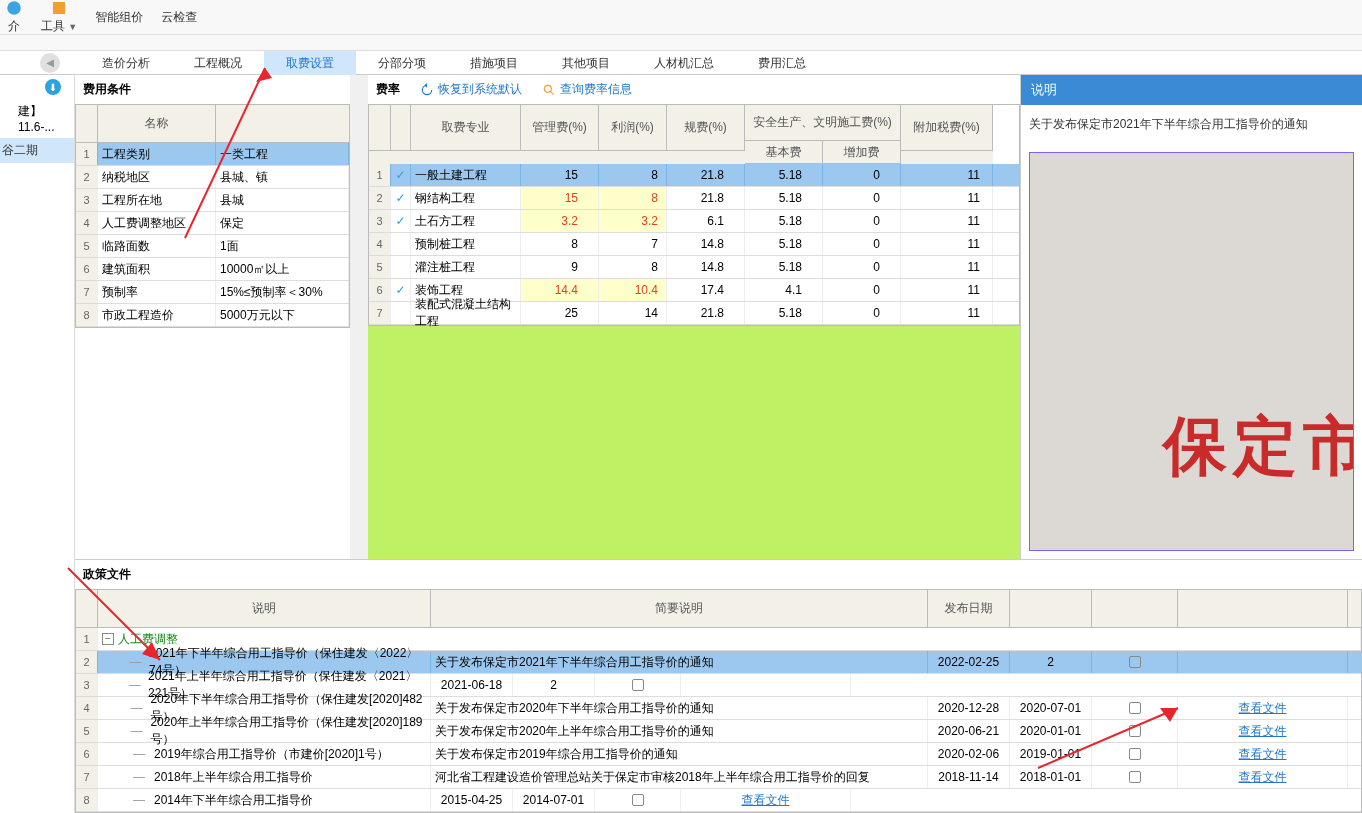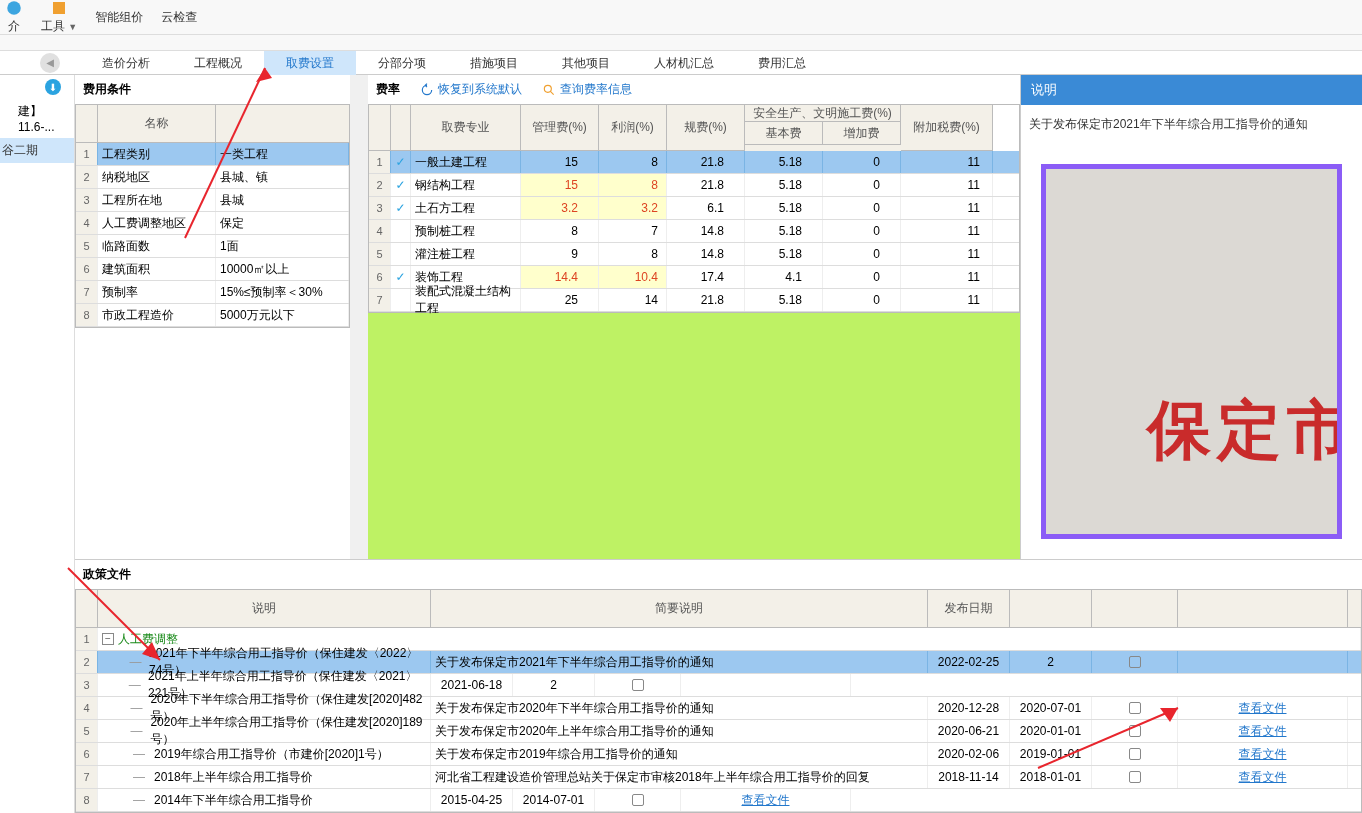--- a/index.html
+++ b/index.html
@@ -44,21 +44,21 @@
 .rg .cn2{width:68px;justify-content:flex-end;padding-right:8px}
 .rg .cn3{width:92px;justify-content:flex-end;padding-right:12px}
 .rg .rd{color:#d42}
 .rg .yl{background:#ffffcc}
 .rg .gh2{display:flex;background:#f3f0e8}
 .rg .gh2 .c{border-right:1px solid #bbb;border-bottom:1px solid #bbb;padding:5px 4px;text-align:center;color:#555;justify-content:center;display:flex;align-items:center}
 .gh2row{display:flex}
 .rightpanel{width:342px;border-left:1px solid #ccc;background:#fff;display:flex;flex-direction:column}
 .rt{background:#3a8ad6;color:#fff;padding:6px 10px;font-size:13px}
 .rtxt{padding:10px 8px;color:#333;line-height:1.6}
-.rimg{flex:1;margin:20px;background:#dcd9d4;display:flex;align-items:flex-end;justify-content:flex-end;overflow:hidden;border:5px solid #8b5cf6;position:relative}
+.rimg{flex:1;margin:8px;background:#dcd9d4;display:flex;align-items:flex-end;justify-content:flex-end;overflow:hidden;border:1px solid #8b5cf6;position:relative}
 .rimg .big{font-size:64px;color:#c92b2b;font-family:SimSun,serif;font-weight:bold;position:absolute;right:-20px;bottom:60px;letter-spacing:6px}
 .lower{background:#fff;flex:1;display:flex;flex-direction:column}
 .lower .hdr{border-top:1px solid #ccc}
 .dg .c0{width:22px;justify-content:center;background:#f3f0e8;color:#666;font-size:11px}
 .dg .c1{width:333px}
 .dg .c2{width:497px}
 .dg .c3{width:82px;justify-content:center}
 .dg .c4{width:82px;justify-content:center}
 .dg .c5{width:86px;justify-content:center}
 .dg .c6{width:170px;justify-content:center}
@@ -192,21 +192,21 @@
             <div class="gh2row">
               <div class="gh2" style="flex-direction:column">
                 <div style="display:flex">
                   <div class="c c0" style="height:46px"></div>
                   <div class="c cchk" style="height:46px"></div>
                   <div class="c c1" style="height:46px">取费专业</div>
                   <div class="c cn" style="height:46px">管理费(%)</div>
                   <div class="c cn2" style="height:46px">利润(%)</div>
                   <div class="c cn" style="height:46px">规费(%)</div>
                   <div style="display:flex;flex-direction:column">
-                    <div class="c" style="width:156px;height:17px">安全生产、文明施工费(%)</div>
+                    <div class="c" style="width:156px;height:36px">安全生产、文明施工费(%)</div>
                     <div style="display:flex">
                       <div class="c cn" style="height:23px">基本费</div>
                       <div class="c cn" style="height:23px">增加费</div>
                     </div>
                   </div>
                   <div class="c cn3" style="height:46px">附加税费(%)</div>
                 </div>
               </div>
             </div>
             <div id="rate-rows">

